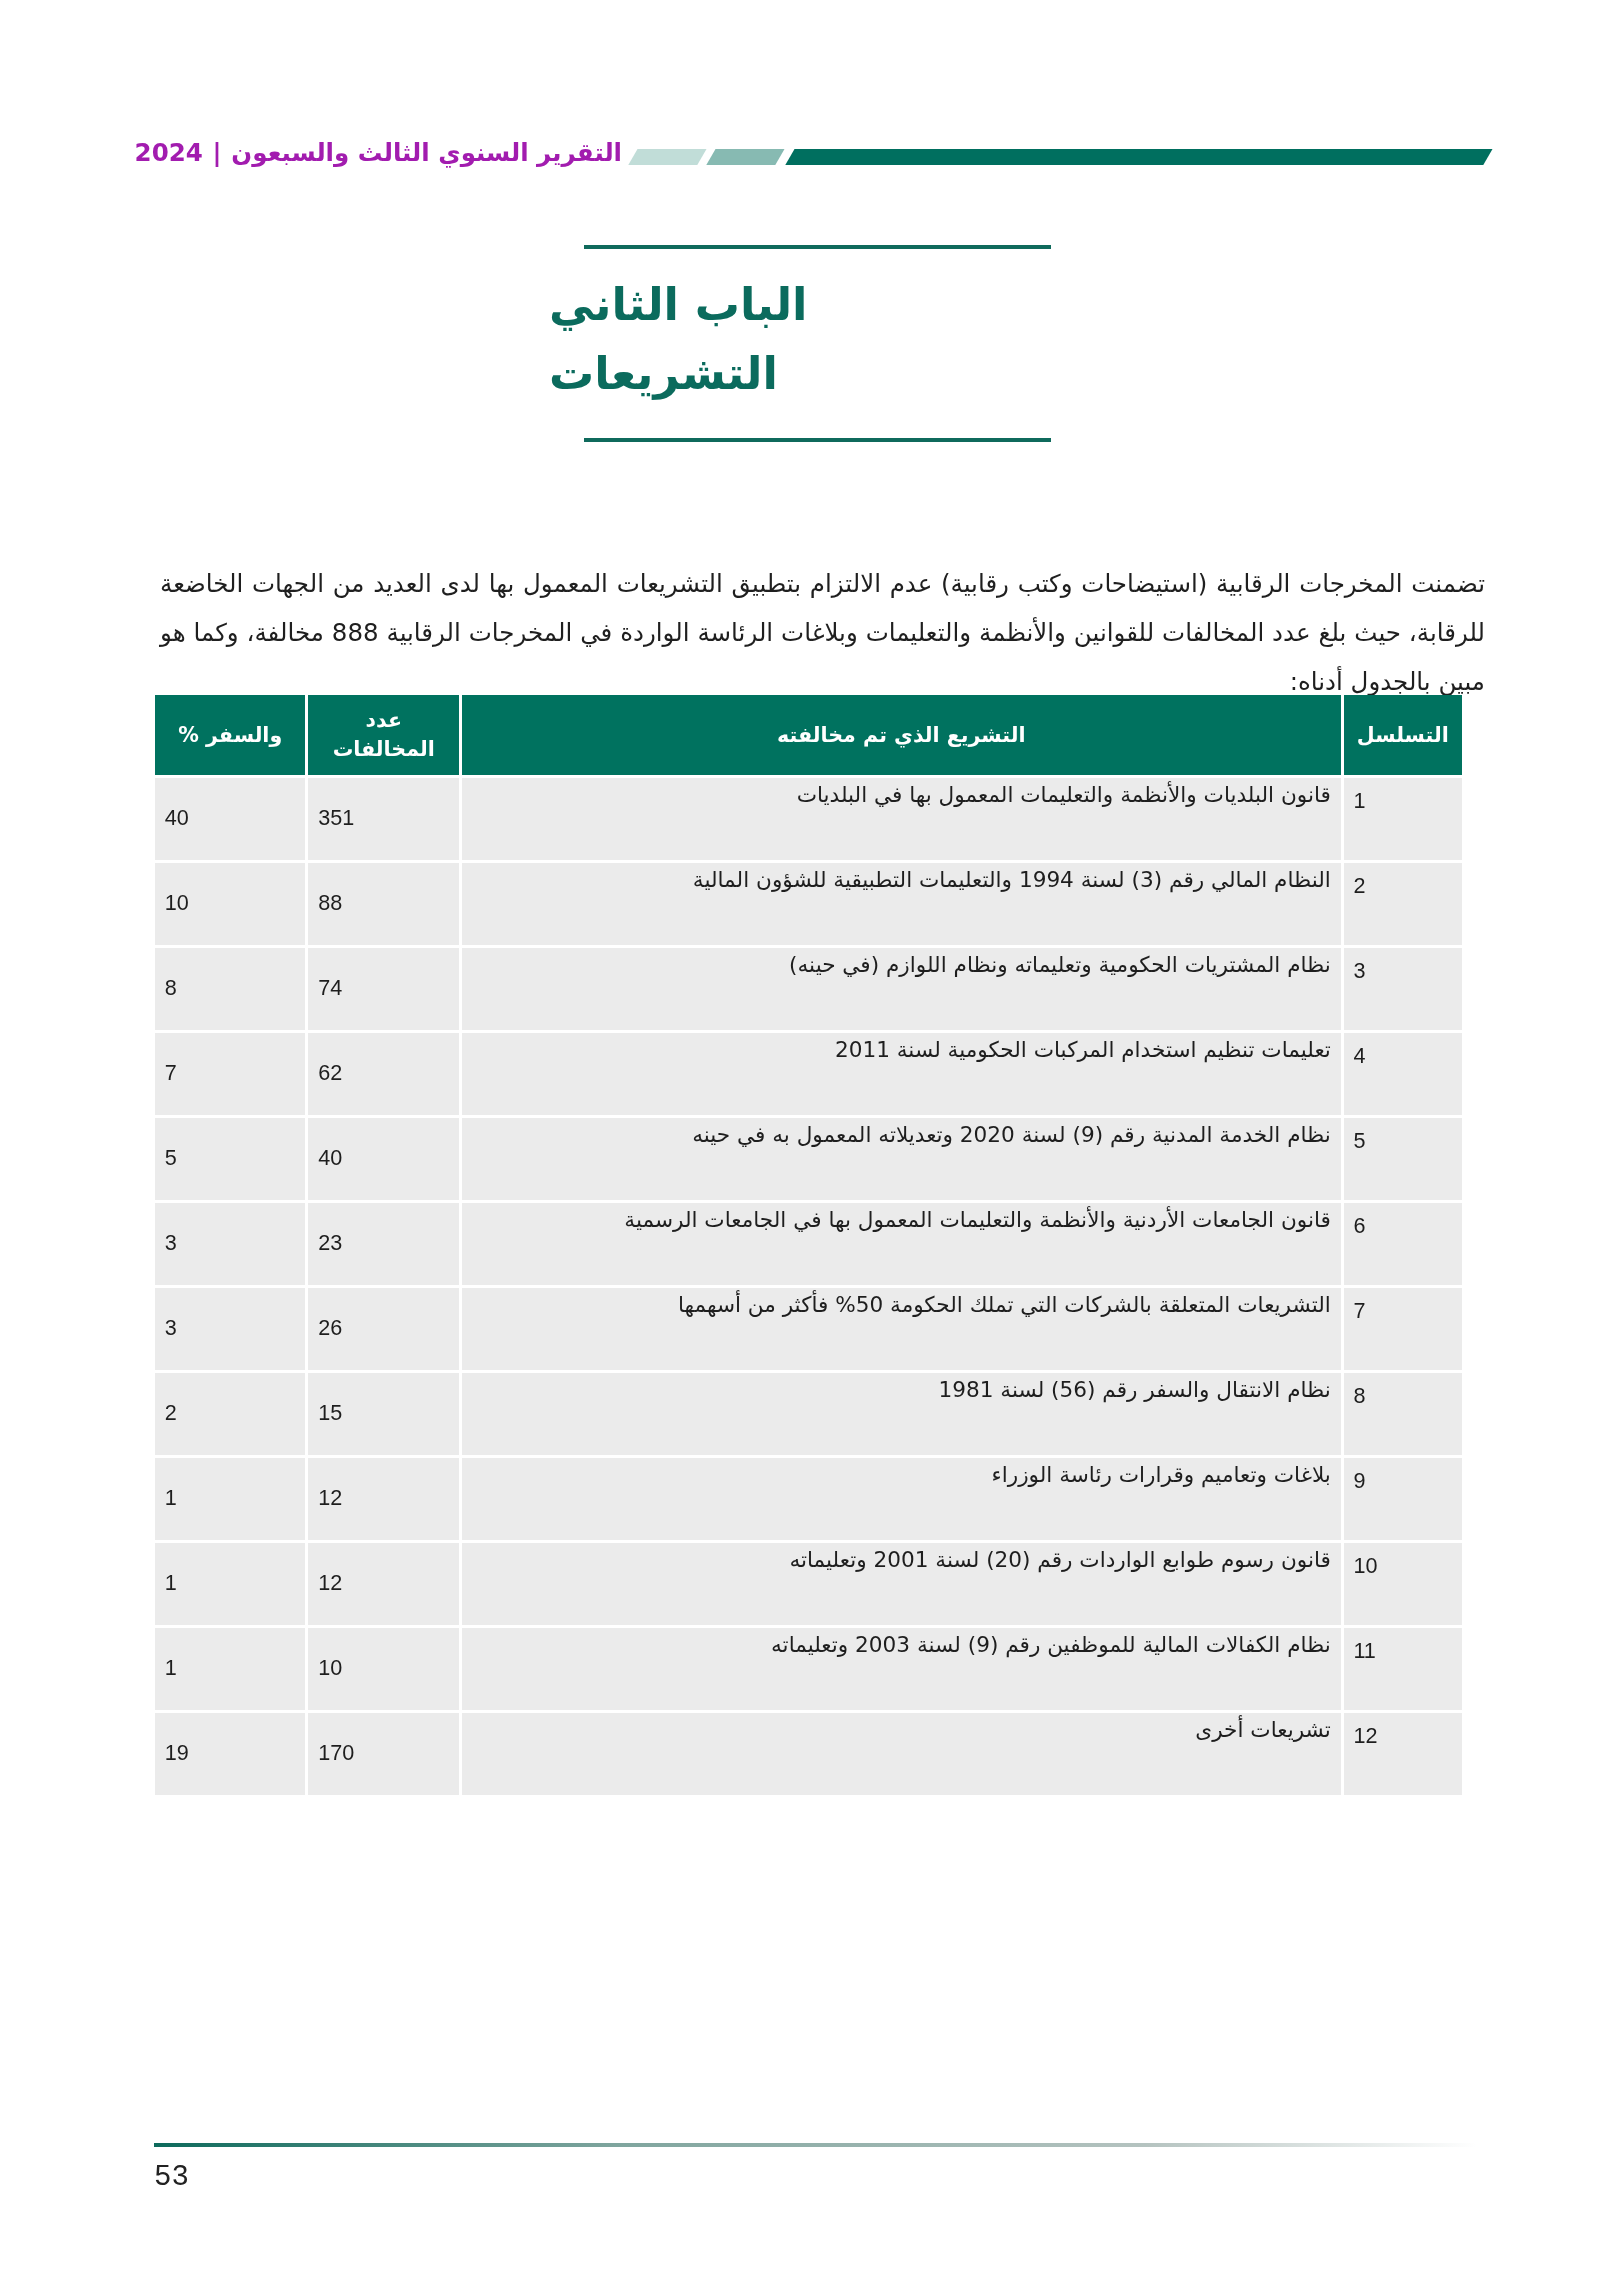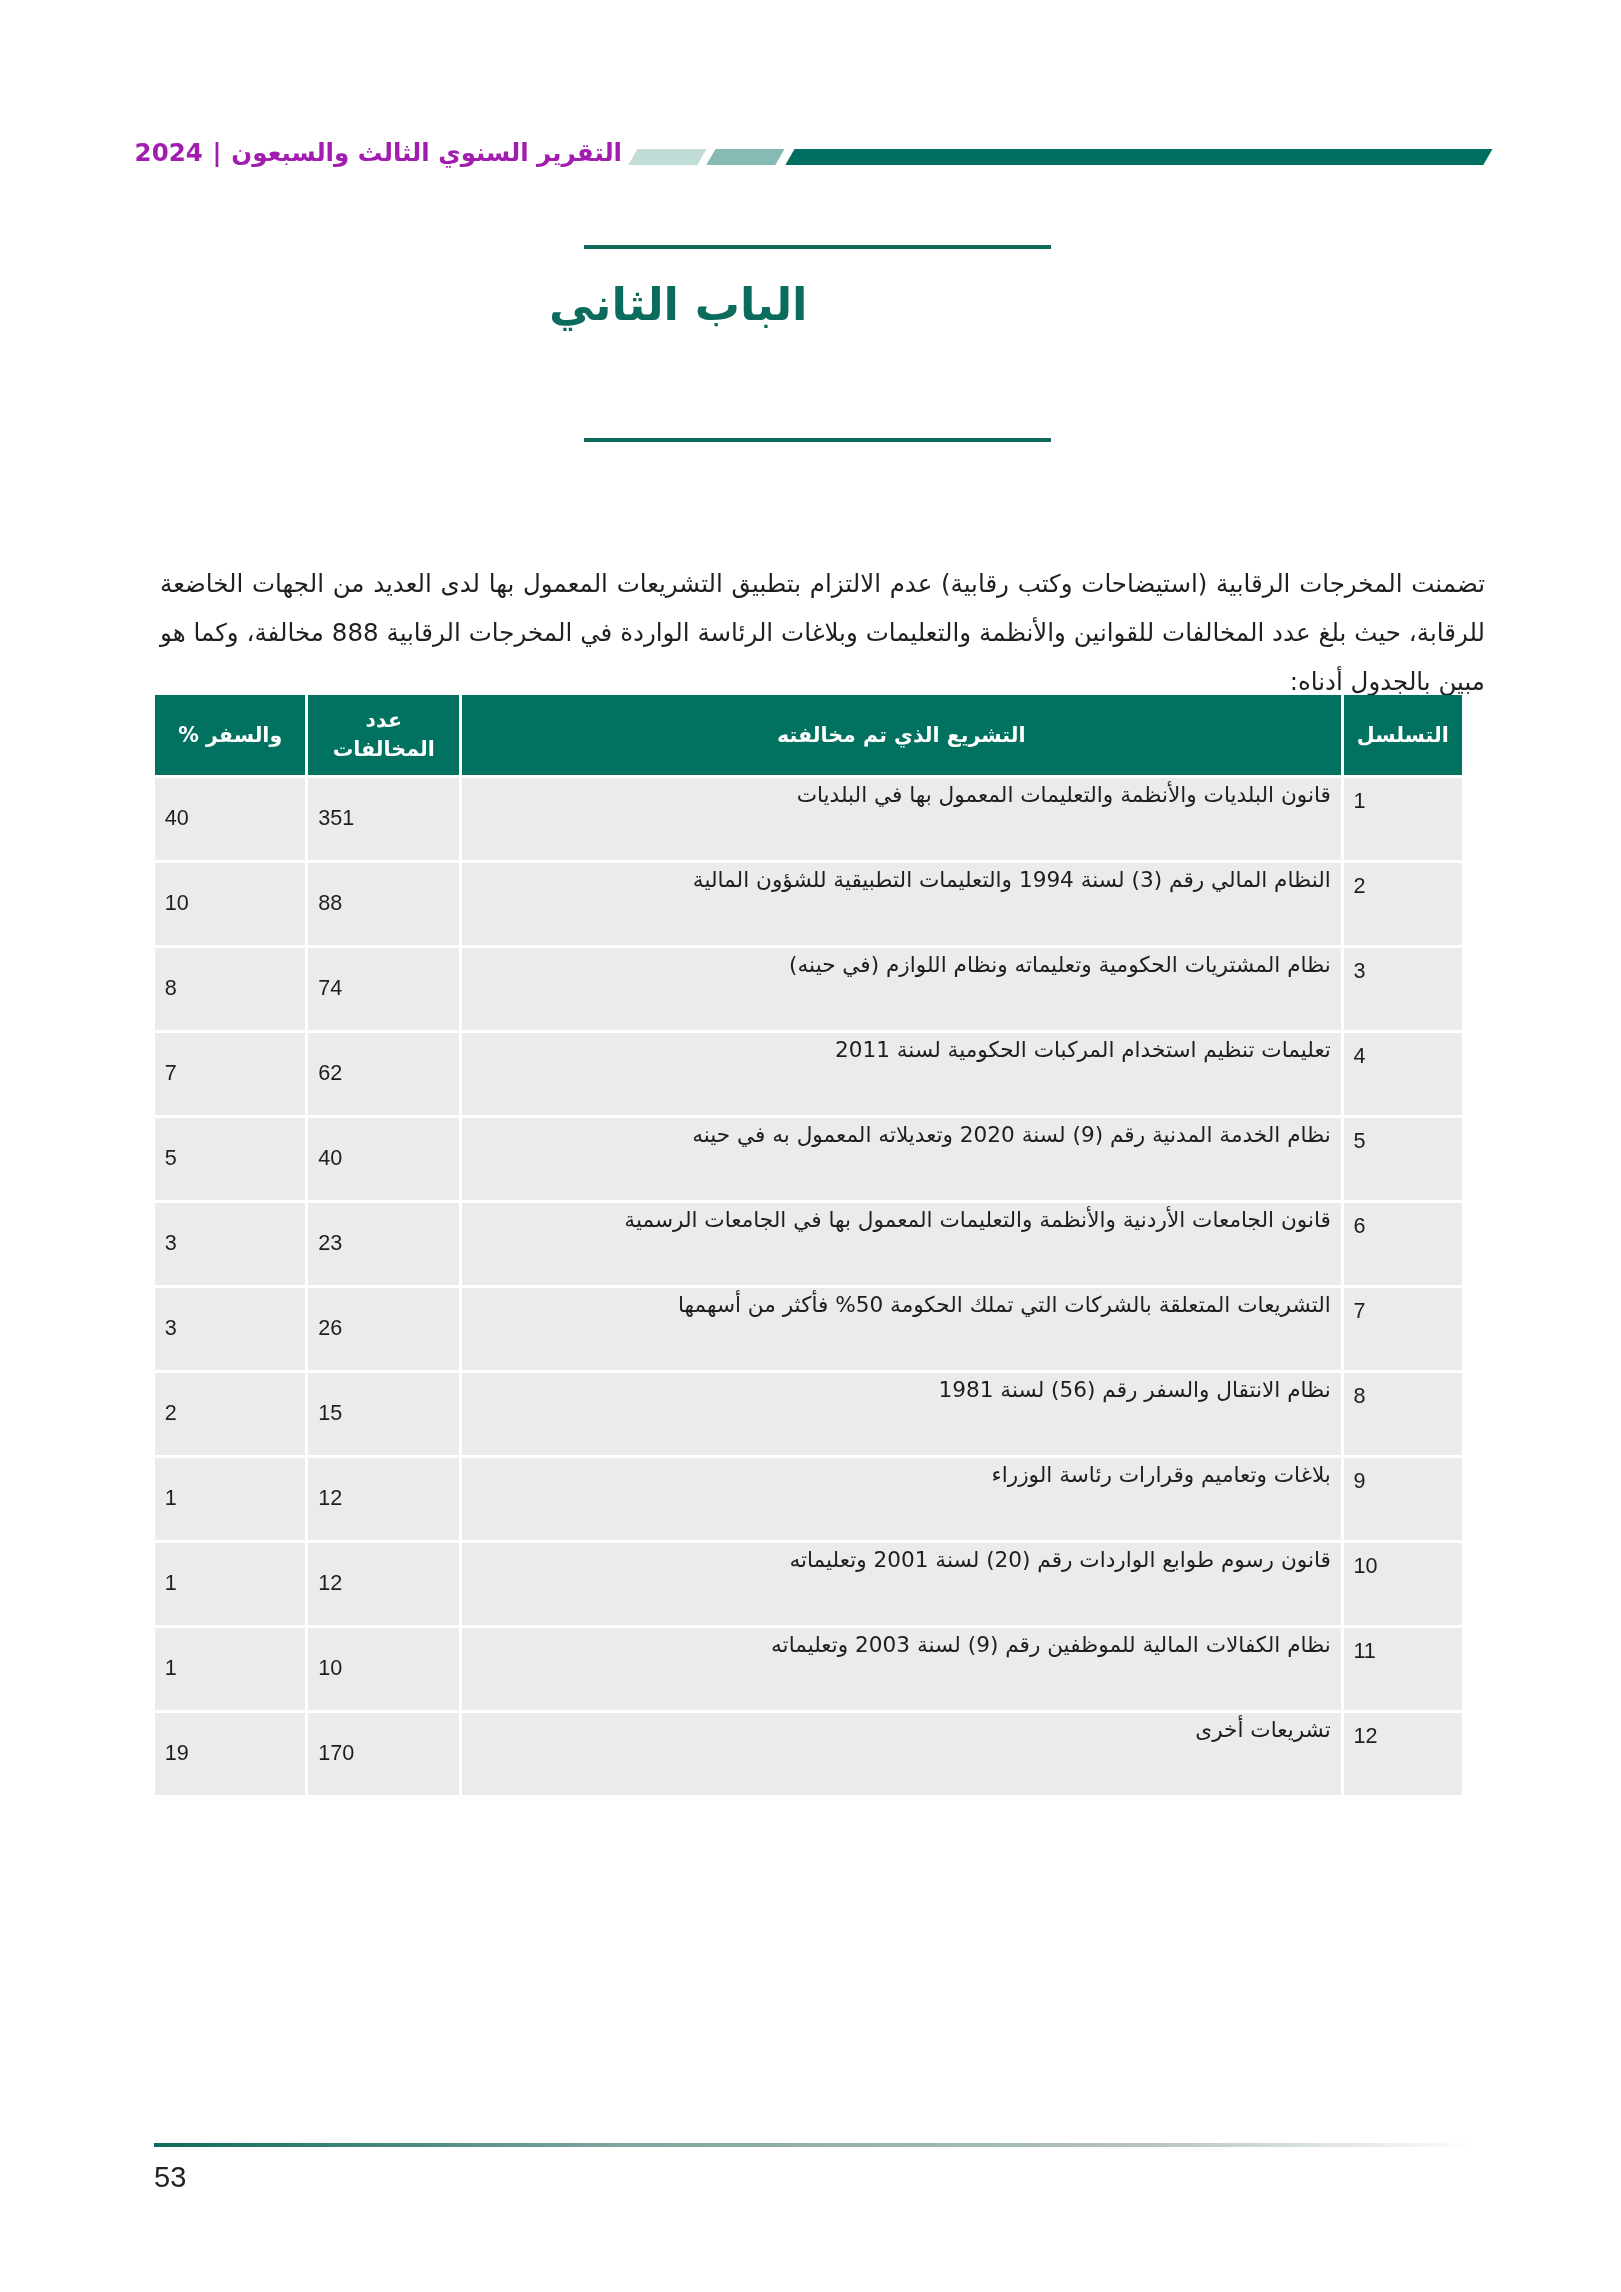--- a/index.html
+++ b/index.html
@@ -25,38 +25,39 @@
               border-collapse:separate; border-spacing:3.9px; direction:rtl; table-layout:fixed; }
   table.leg th { background:#00725f; color:#ffffff; font-weight:bold; font-size:20.6px;
                  height:80px; padding:0 7.8px; line-height:29px; }
   table.leg td { background:#ebebeb; height:55px; font-size:21.6px; vertical-align:top;
                  padding:7.8px 9.8px 0 9.8px; }
   table.leg td.num { text-align:left; font-family:"Liberation Sans", sans-serif; font-size:21.6px; padding-top:27px; }
   table.leg td.seq { text-align:left; font-family:"Liberation Sans", sans-serif; font-size:21.6px; padding-top:9.8px; }
   table.leg td.txt { text-align:right; padding-top:4px;margin-left:14px; }
   .footer-line { position:absolute; top:2143px; left:154px; width:1323px; height:3.9px;
                  background:linear-gradient(to right,#0d6a5c 0%,#7fa59e 35%,#b5c3c0 75%,#ffffff 100%); }
-  .page-num { position:absolute; top:2161px; left:154px; font-family:Liberation Sans, sans-serif;
+  .page-num { position:absolute; top:2161px; left:154px; font-family:Liberation Mono, monospace;
               font-size:29px; color:#222; }
 </style>
 </head>
 <body>
 
 <div class="header-bar">
   <div class="seg seg1"></div>
   <div class="seg seg2"></div>
   <div class="seg seg3"></div>
 </div>
 <div class="header-title">
   <span>التقرير السنوي الثالث والسبعون</span><span class="sep">|</span><span>2024</span>
 </div>
 
 <div class="rule top"></div>
 <div class="chapter">
   <div>الباب الثاني</div>
+  <div>التشريعات</div>
 </div>
 <div class="rule bottom"></div>
 
 <p class="intro">تضمنت المخرجات الرقابية (استيضاحات وكتب رقابية) عدم الالتزام بتطبيق التشريعات المعمول بها لدى العديد من الجهات الخاضعة للرقابة، حيث بلغ عدد المخالفات للقوانين والأنظمة والتعليمات وبلاغات الرئاسة الواردة في المخرجات الرقابية 888 مخالفة، وكما هو مبين بالجدول أدناه:</p>
 
 <table class="leg">
   <colgroup>
     <col style="width:118px">
     <col style="width:876px">
     <col style="width:150px">

